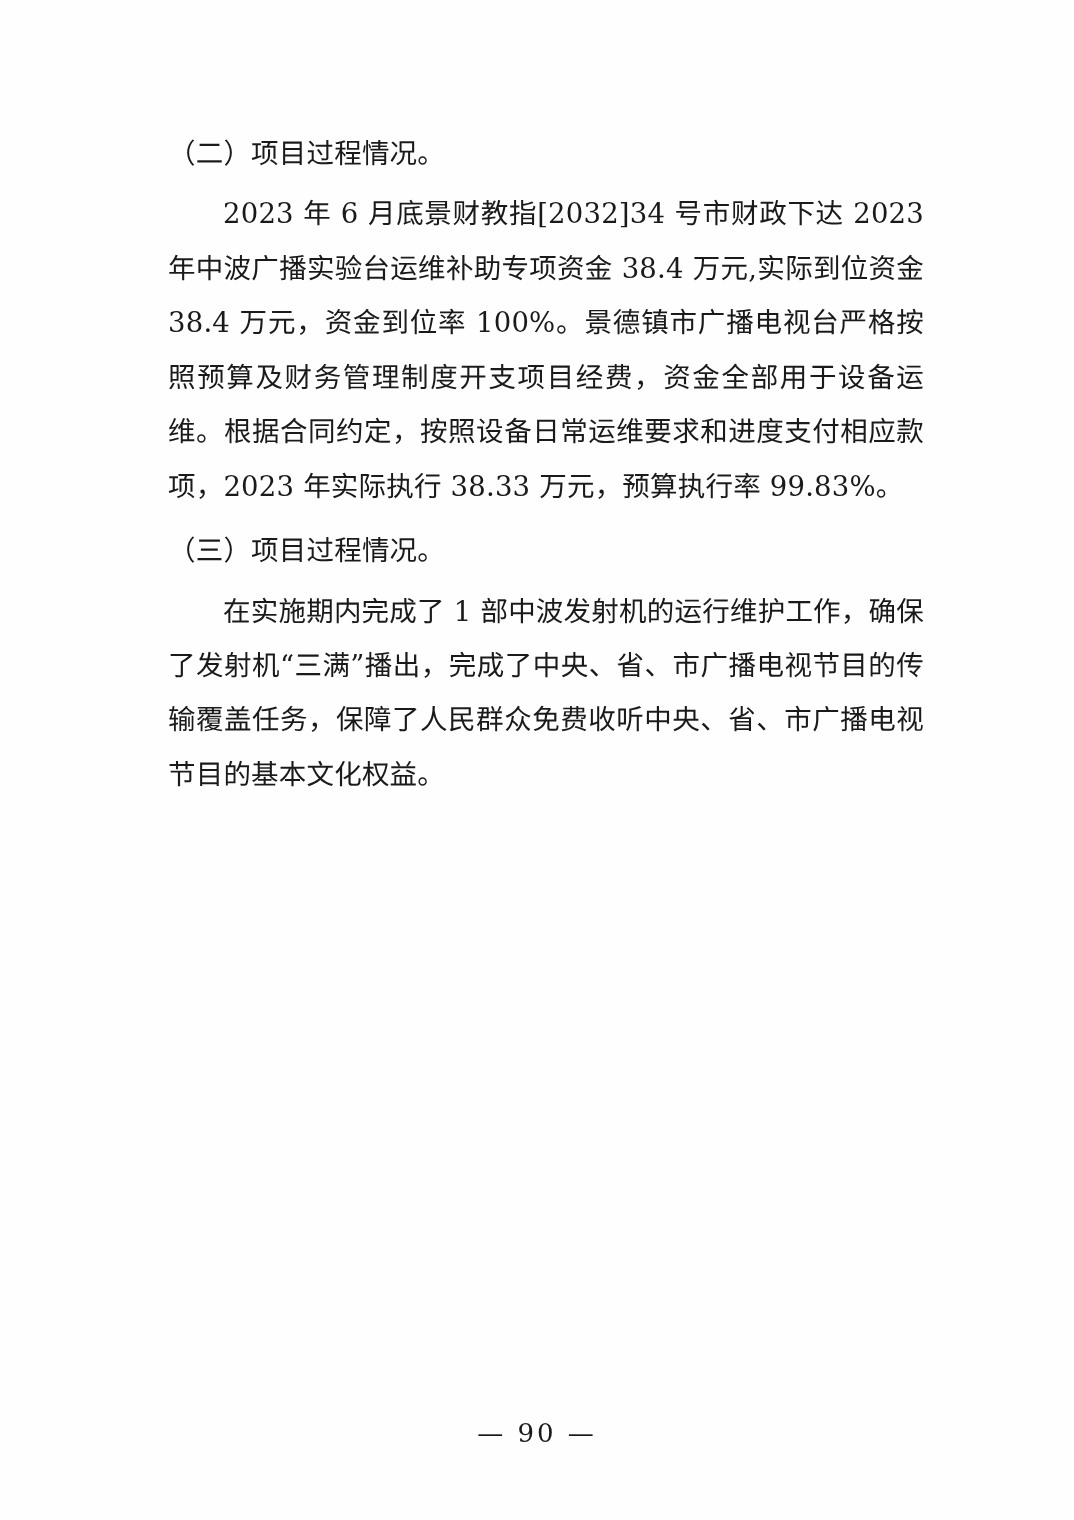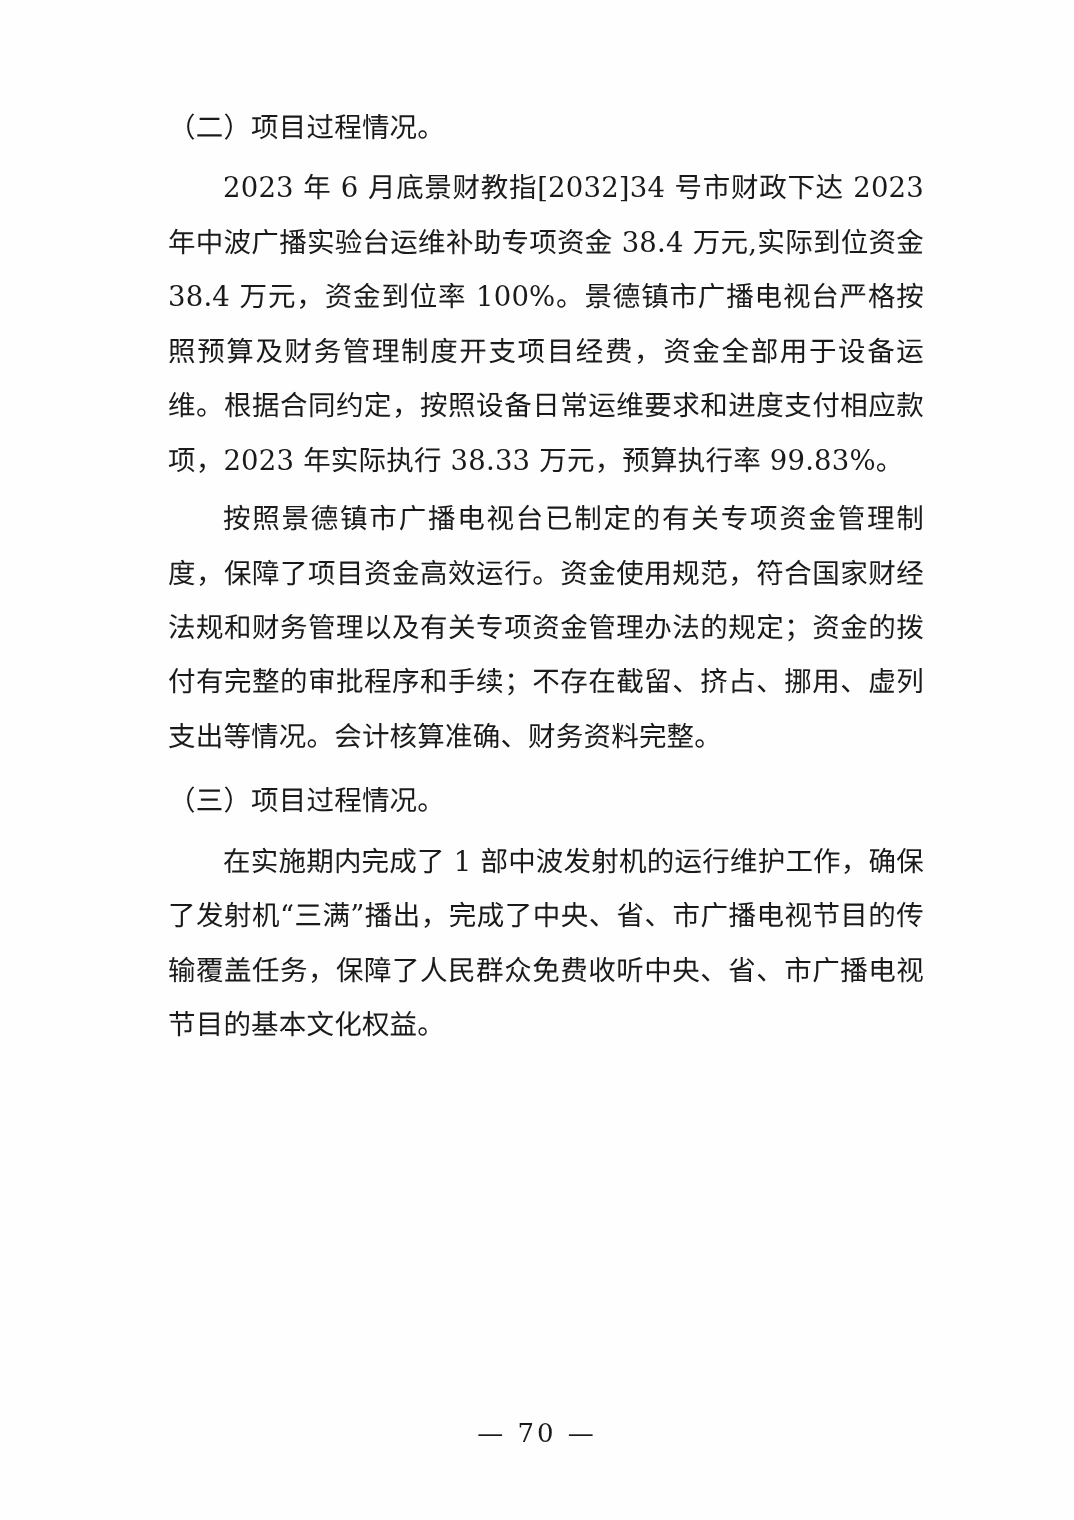--- a/index.html
+++ b/index.html
@@ -16,21 +16,21 @@
     position: relative;
     overflow: hidden;
   }
   .page {
     position: absolute;
     left: 0; top: 0;
     width: 1074px;
     height: 1520px;
     background: #fefefe;
     box-sizing: border-box;
-    padding: 92px 150px 0 168px;
+    padding: 118px 150px 0 168px;
   }
   .doc-body {
     font-size: 27.5px;
     line-height: 1.98;
     letter-spacing: 0.2px;
     text-align: justify;
     text-justify: inter-ideograph;
   }
   p {
     margin: 0 0 4px 0;
@@ -60,25 +60,24 @@
 </style>
 </head>
 <body>
 
 <div class="page">
   <div class="doc-body">
 
     <div class="block">
       <p class="heading">（二）项目过程情况。</p>
       <p class="indent">2023 年 6 月底景财教指[2032]34 号市财政下达 2023 年中波广播实验台运维补助专项资金 38.4 万元,实际到位资金 38.4 万元，资金到位率 100%。景德镇市广播电视台严格按照预算及财务管理制度开支项目经费，资金全部用于设备运维。根据合同约定，按照设备日常运维要求和进度支付相应款项，2023 年实际执行 38.33 万元，预算执行率 99.83%。</p>
-      <p class="indent">按照景德镇市广播电视台已制定的有关专项资金管理制度，保障了项目资金高效运行。资金使用规范，符合国家财经法规和财务管理以及有关专项资金管理办法的规定；资金的拨付有完整的审批程序和手续；不存在截留、挤占、挪用、虚列支出等情况。会计核算准确、财务资料完整。</p>
     </div>
 
     <div class="block">
       <p class="heading">（三）项目过程情况。</p>
       <p class="indent">在实施期内完成了 1 部中波发射机的运行维护工作，确保了发射机“三满”播出，完成了中央、省、市广播电视节目的传输覆盖任务，保障了人民群众免费收听中央、省、市广播电视节目的基本文化权益。</p>
     </div>
 
 
   </div>
 
-  <div class="page-number">— 70 —</div>
+  <div class="page-number">— 90 —</div>
 </div>
 
 </body></html>

